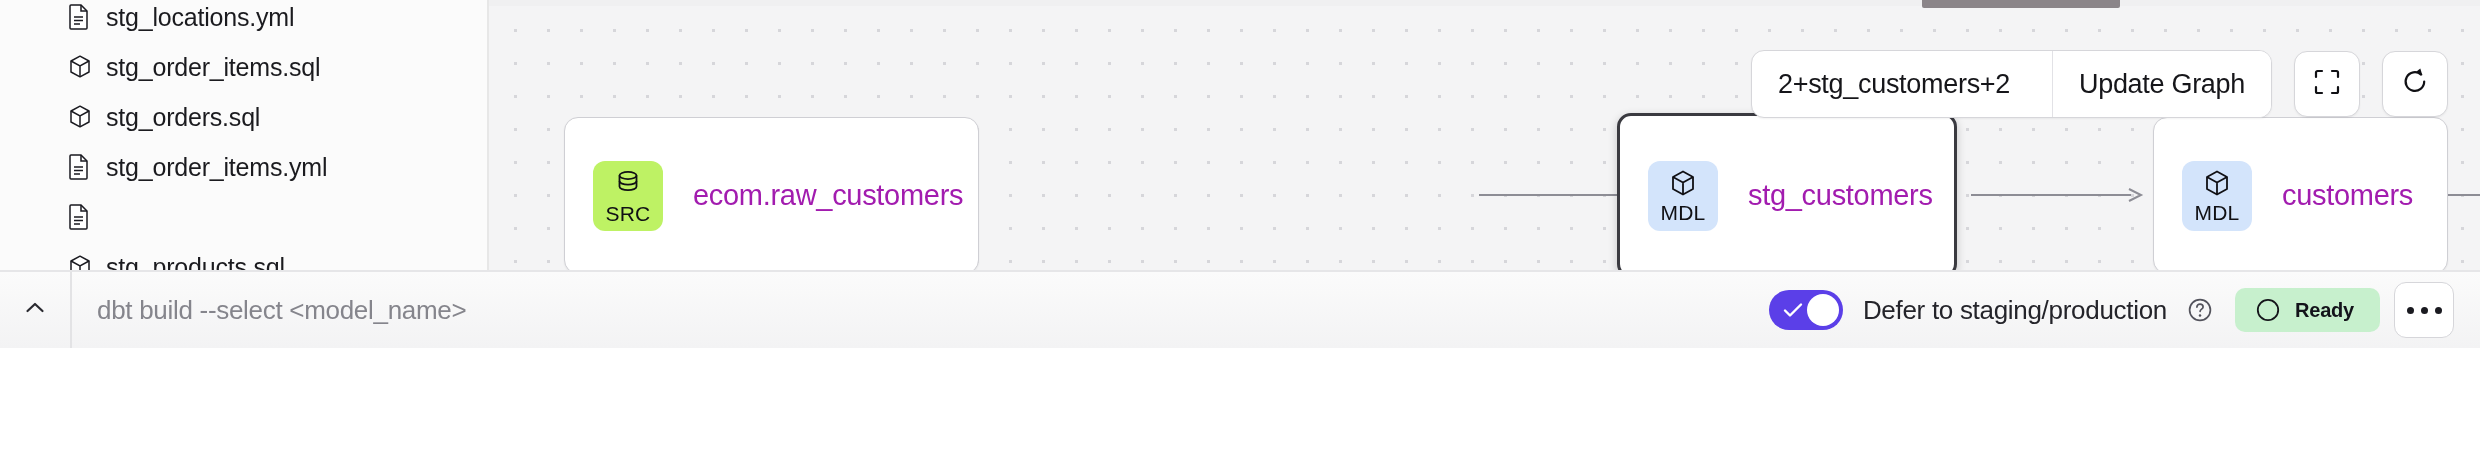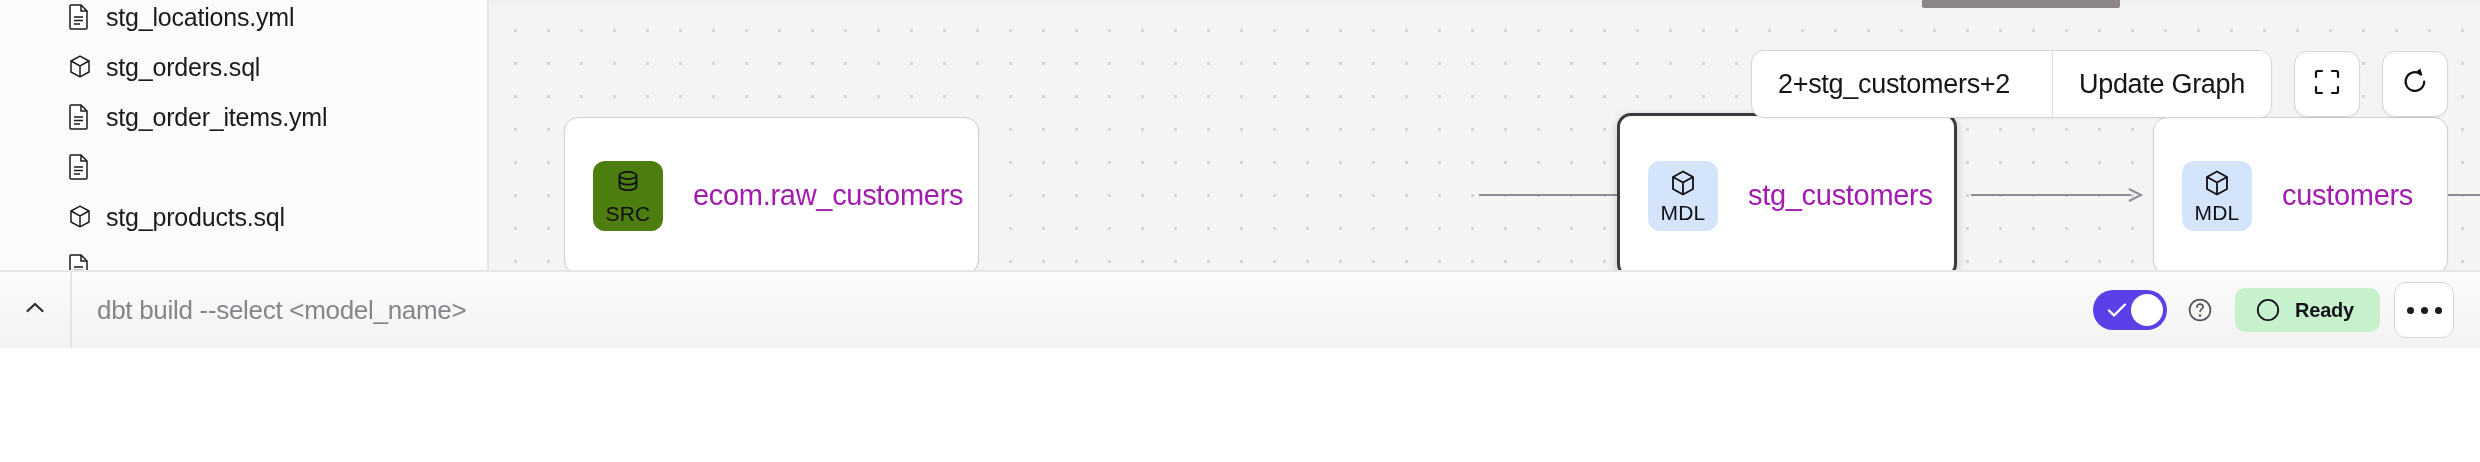--- a/index.html
+++ b/index.html
@@ -273,20 +273,29 @@
       <span class="fi">
         <svg width="22" height="26" viewBox="0 0 22 26">
             <path d="M3 1h10l6 6v17a1 1 0 0 1-1 1H3a1 1 0 0 1-1-1V2a1 1 0 0 1 1-1z" fill="#fff" stroke="#1a1a20" stroke-width="1.5"></path>
             <path d="M13 1v6h6" fill="none" stroke="#1a1a20" stroke-width="1.5"></path>
             <path d="M6 13h9M6 16.5h9M6 20h6" stroke="#1a1a20" stroke-width="1.4"></path>
           </svg>
       </span>
       <span class="fname">stg_locations.yml</span>
     </div>
 
+    <div class="file-row">
+      <span class="fi">
+        <svg width="24" height="26" viewBox="0 0 24 26">
+            <path d="M12 2.2 21 7v11l-9 4.8L3 18V7z" fill="#fff" stroke="#1a1a20" stroke-width="1.5" stroke-linejoin="round"></path>
+            <path d="M3 7l9 4.8L21 7M12 11.8v11" fill="none" stroke="#1a1a20" stroke-width="1.5"></path>
+          </svg>
+      </span>
+      <span class="fname">stg_order_items.sql</span>
+    </div>
 
     <div class="file-row">
       <span class="fi">
         <svg width="24" height="26" viewBox="0 0 24 26">
             <path d="M12 2.2 21 7v11l-9 4.8L3 18V7z" fill="#fff" stroke="#1a1a20" stroke-width="1.5" stroke-linejoin="round"></path>
             <path d="M3 7l9 4.8L21 7M12 11.8v11" fill="none" stroke="#1a1a20" stroke-width="1.5"></path>
           </svg>
       </span>
       <span class="fname">stg_orders.sql</span>
     </div>
@@ -345,21 +354,21 @@
     <svg class="edge" style="left:1482px; top:185px;" width="180" height="20">
       <path d="M0 10 H160" stroke="#8d8d95" stroke-width="2" fill="none"></path>
       <path d="M158 4 L170 10 L158 16" stroke="#8d8d95" stroke-width="2" fill="none"></path>
     </svg>
     <svg class="edge" style="left:1945px; top:185px;" width="180" height="20">
       <path d="M0 10 H160" stroke="#8d8d95" stroke-width="2" fill="none"></path>
       <path d="M158 4 L170 10 L158 16" stroke="#8d8d95" stroke-width="2" fill="none"></path>
     </svg>
 
     <div class="node" style="left:75px; top:117px; width:415px; height:157px;">
-      <span class="badge" style="background:#4d7c0f;">
+      <span class="badge" style="background:#bef264;">
         <span class="bico">
           <svg width="30" height="30" viewBox="0 0 30 30">
               <ellipse cx="15" cy="7.5" rx="8.5" ry="3.6" fill="none" stroke="#101014" stroke-width="1.8"></ellipse>
               <path d="M6.5 7.5v11c0 2 3.8 3.6 8.5 3.6s8.5-1.6 8.5-3.6v-11" fill="none" stroke="#101014" stroke-width="1.8"></path>
               <path d="M6.5 13c0 2 3.8 3.6 8.5 3.6s8.5-1.6 8.5-3.6" fill="none" stroke="#101014" stroke-width="1.8"></path>
             </svg>
         </span>
         <span class="btxt">SRC</span>
       </span>
       <span class="nlabel">ecom.raw_customers</span>
@@ -431,20 +440,21 @@
 
       <div id="defer-group">
         <div id="defer-toggle">
           <span class="chk">
             <svg width="20" height="18" viewBox="0 0 20 18">
                 <path d="M2 9.5 7 14.5 18 3.5" fill="none" stroke="#fff" stroke-width="2.4" stroke-linecap="round" stroke-linejoin="round"></path>
               </svg>
           </span>
           <span class="knob"></span>
         </div>
+        <span id="defer-label">Defer to staging/production</span>
         <span style="display:flex;align-items:center;">
           <svg width="26" height="26" viewBox="0 0 26 26">
               <circle cx="13" cy="13" r="10.4" fill="none" stroke="#53535c" stroke-width="1.7"></circle>
               <path d="M9.9 10.1c0-1.8 1.4-3 3.1-3 1.8 0 3.1 1.1 3.1 2.8 0 2.2-3 2.2-3 4.4" fill="none" stroke="#53535c" stroke-width="1.7" stroke-linecap="round"></path>
               <circle cx="13" cy="18.4" r="1.25" fill="#53535c"></circle>
             </svg>
         </span>
       </div>
 
       <div id="status-group">

